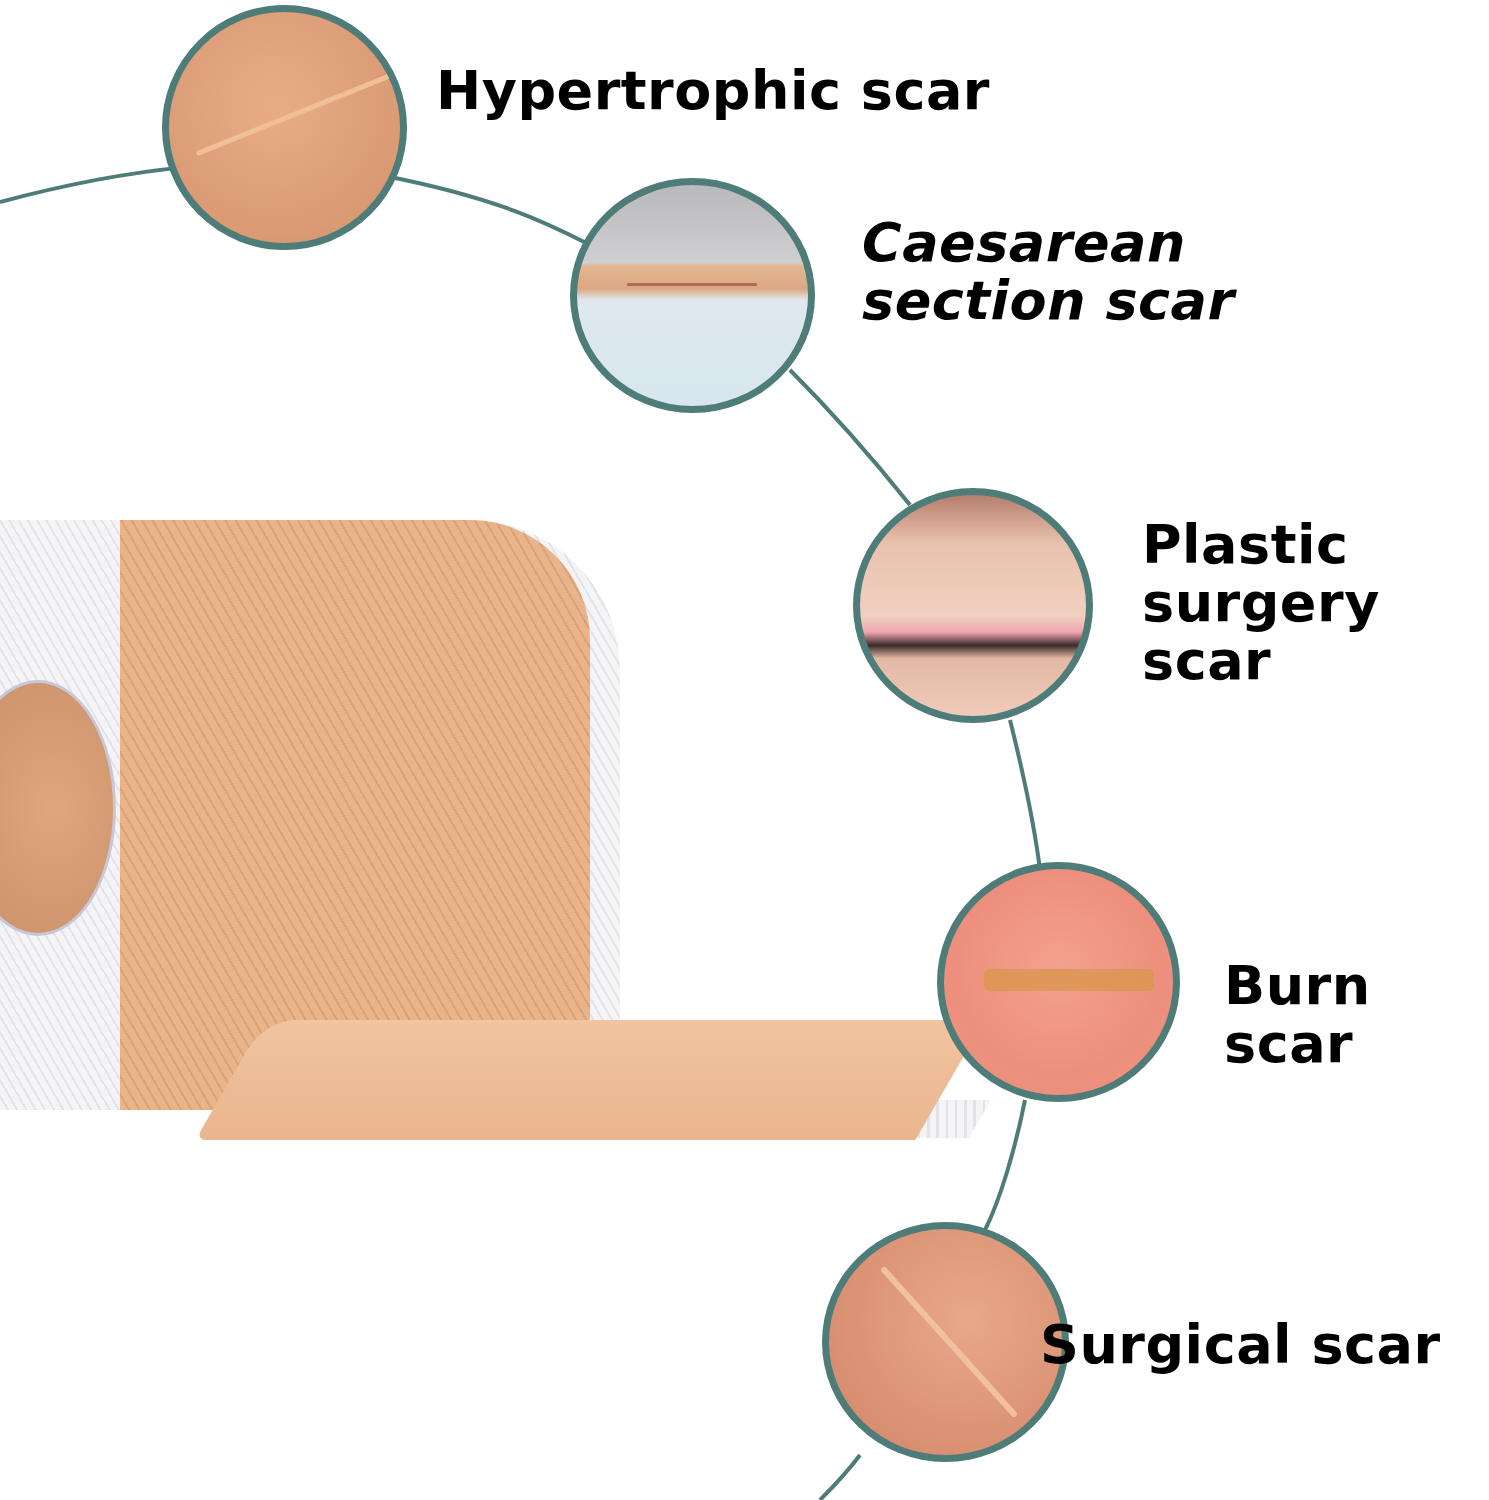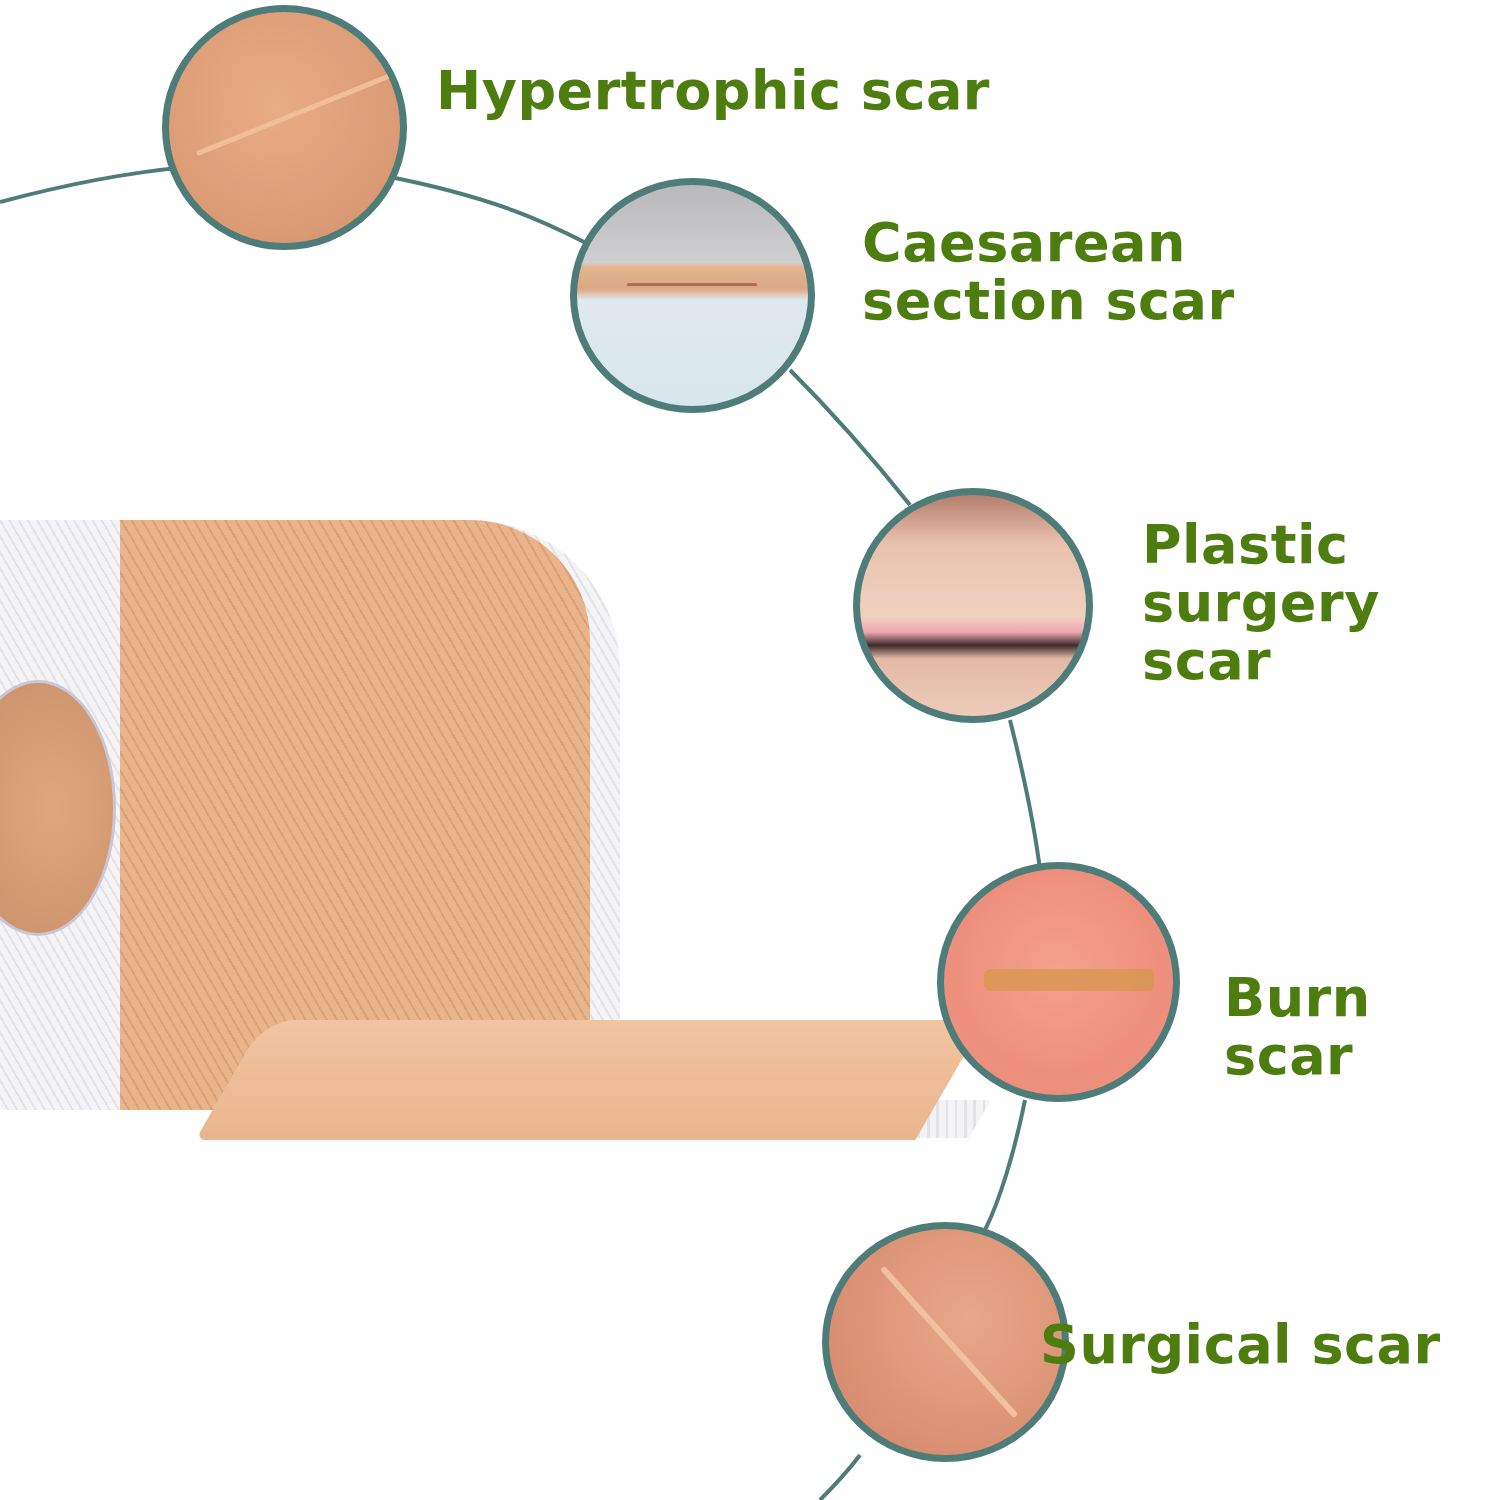--- a/index.html
+++ b/index.html
@@ -1,19 +1,19 @@
 <!DOCTYPE html>
 <html><head>
 <meta charset="utf-8">
 <style>
   html, body { margin:0; padding:0; background:#ffffff; }
   body { width:1489px; height:1500px; position:relative; overflow:hidden; font-family:"DejaVu Sans", "Liberation Sans", sans-serif; }
   .arc { position:absolute; left:0; top:0; width:1489px; height:1500px; pointer-events:none; }
   .bubble { position:absolute; border-radius:50%; border:7px solid #4e7c78; box-sizing:border-box; overflow:hidden; background:#fff; }
-  .label { position:absolute; color:#4d7c0f; font-weight:bold; font-size:54px; line-height:58px; letter-spacing:0.5px; white-space:pre-line; }
+  .label { position:absolute; color:#000000; font-weight:bold; font-size:54px; line-height:58px; letter-spacing:0.5px; white-space:pre-line; }
   
   .b1 { left:162px; top:5px; width:245px; height:245px; background:radial-gradient(circle at 45% 40%, #e9ad86, #d99a74 70%, #cf8f69); }
   .b2 { left:570px; top:178px; width:245px; height:235px; background:linear-gradient(180deg,#b9b9bb 0%,#cfcfd1 35%,#e2b68f 37%,#dba784 47%,#dfe9ee 52%,#d7e6ee 100%); }
   .b3 { left:853px; top:488px; width:240px; height:235px; background:linear-gradient(180deg,#b57e6d 0%,#e9c2ae 22%,#f1d0c0 55%,#f0a7b2 62%,#3a2a2a 68%,#e3b9a6 74%,#efcbb9 100%); }
   .b4 { left:937px; top:862px; width:243px; height:240px; background:radial-gradient(circle at 50% 45%,#f4a18f,#ee8f7d 60%,#e9937f); }
   .b5 { left:822px; top:1222px; width:247px; height:240px; background:radial-gradient(circle at 60% 40%,#e8a889,#d98f72 70%,#cf8669); }
   .scar { position:absolute; border-radius:6px; }
   
   .roll { position:absolute; left:0; top:520px; width:640px; height:590px; }
   .roll-white { position:absolute; left:0; top:0; width:620px; height:590px; border-radius:0 150px 80px 0; background:repeating-linear-gradient(60deg,#f4f4f6 0 6px,#e4e4e8 6px 8px),#f2f2f4; }
@@ -38,29 +38,29 @@
 <div class="strip"></div>
 
 <div class="bubble b1">
   <div class="scar" style="left:20px;top:100px;width:210px;height:5px;background:#f0bf98;transform:rotate(-22deg);"></div>
 </div>
 <div class="label" style="left:436px;top:62px;">Hypertrophic scar</div>
 
 <div class="bubble b2">
   <div class="scar" style="left:50px;top:98px;width:130px;height:3px;background:#b06a55;"></div>
 </div>
-<div class="label" style="left:862px;top:214px;">Caesarean
+<div class="label" style="left:862px;top:214px;font-style:italic;">Caesarean
 section scar</div>
 
 <div class="bubble b3"></div>
 <div class="label" style="left:1142px;top:516px;">Plastic
 surgery
 scar</div>
 
 <div class="bubble b4">
   <div class="scar" style="left:40px;top:100px;width:170px;height:22px;background:#d9964f;opacity:0.8;"></div>
 </div>
-<div class="label" style="left:1224px;top:957px;margin-top:12px;">Burn scar</div>
+<div class="label" style="left:1224px;top:957px;">Burn scar</div>
 
 <div class="bubble b5">
   <div class="scar" style="left:20px;top:110px;width:200px;height:6px;background:#f0c0a0;transform:rotate(48deg);"></div>
 </div>
 <div class="label" style="left:1040px;top:1316px;">Surgical scar</div>
 
 </body></html>

